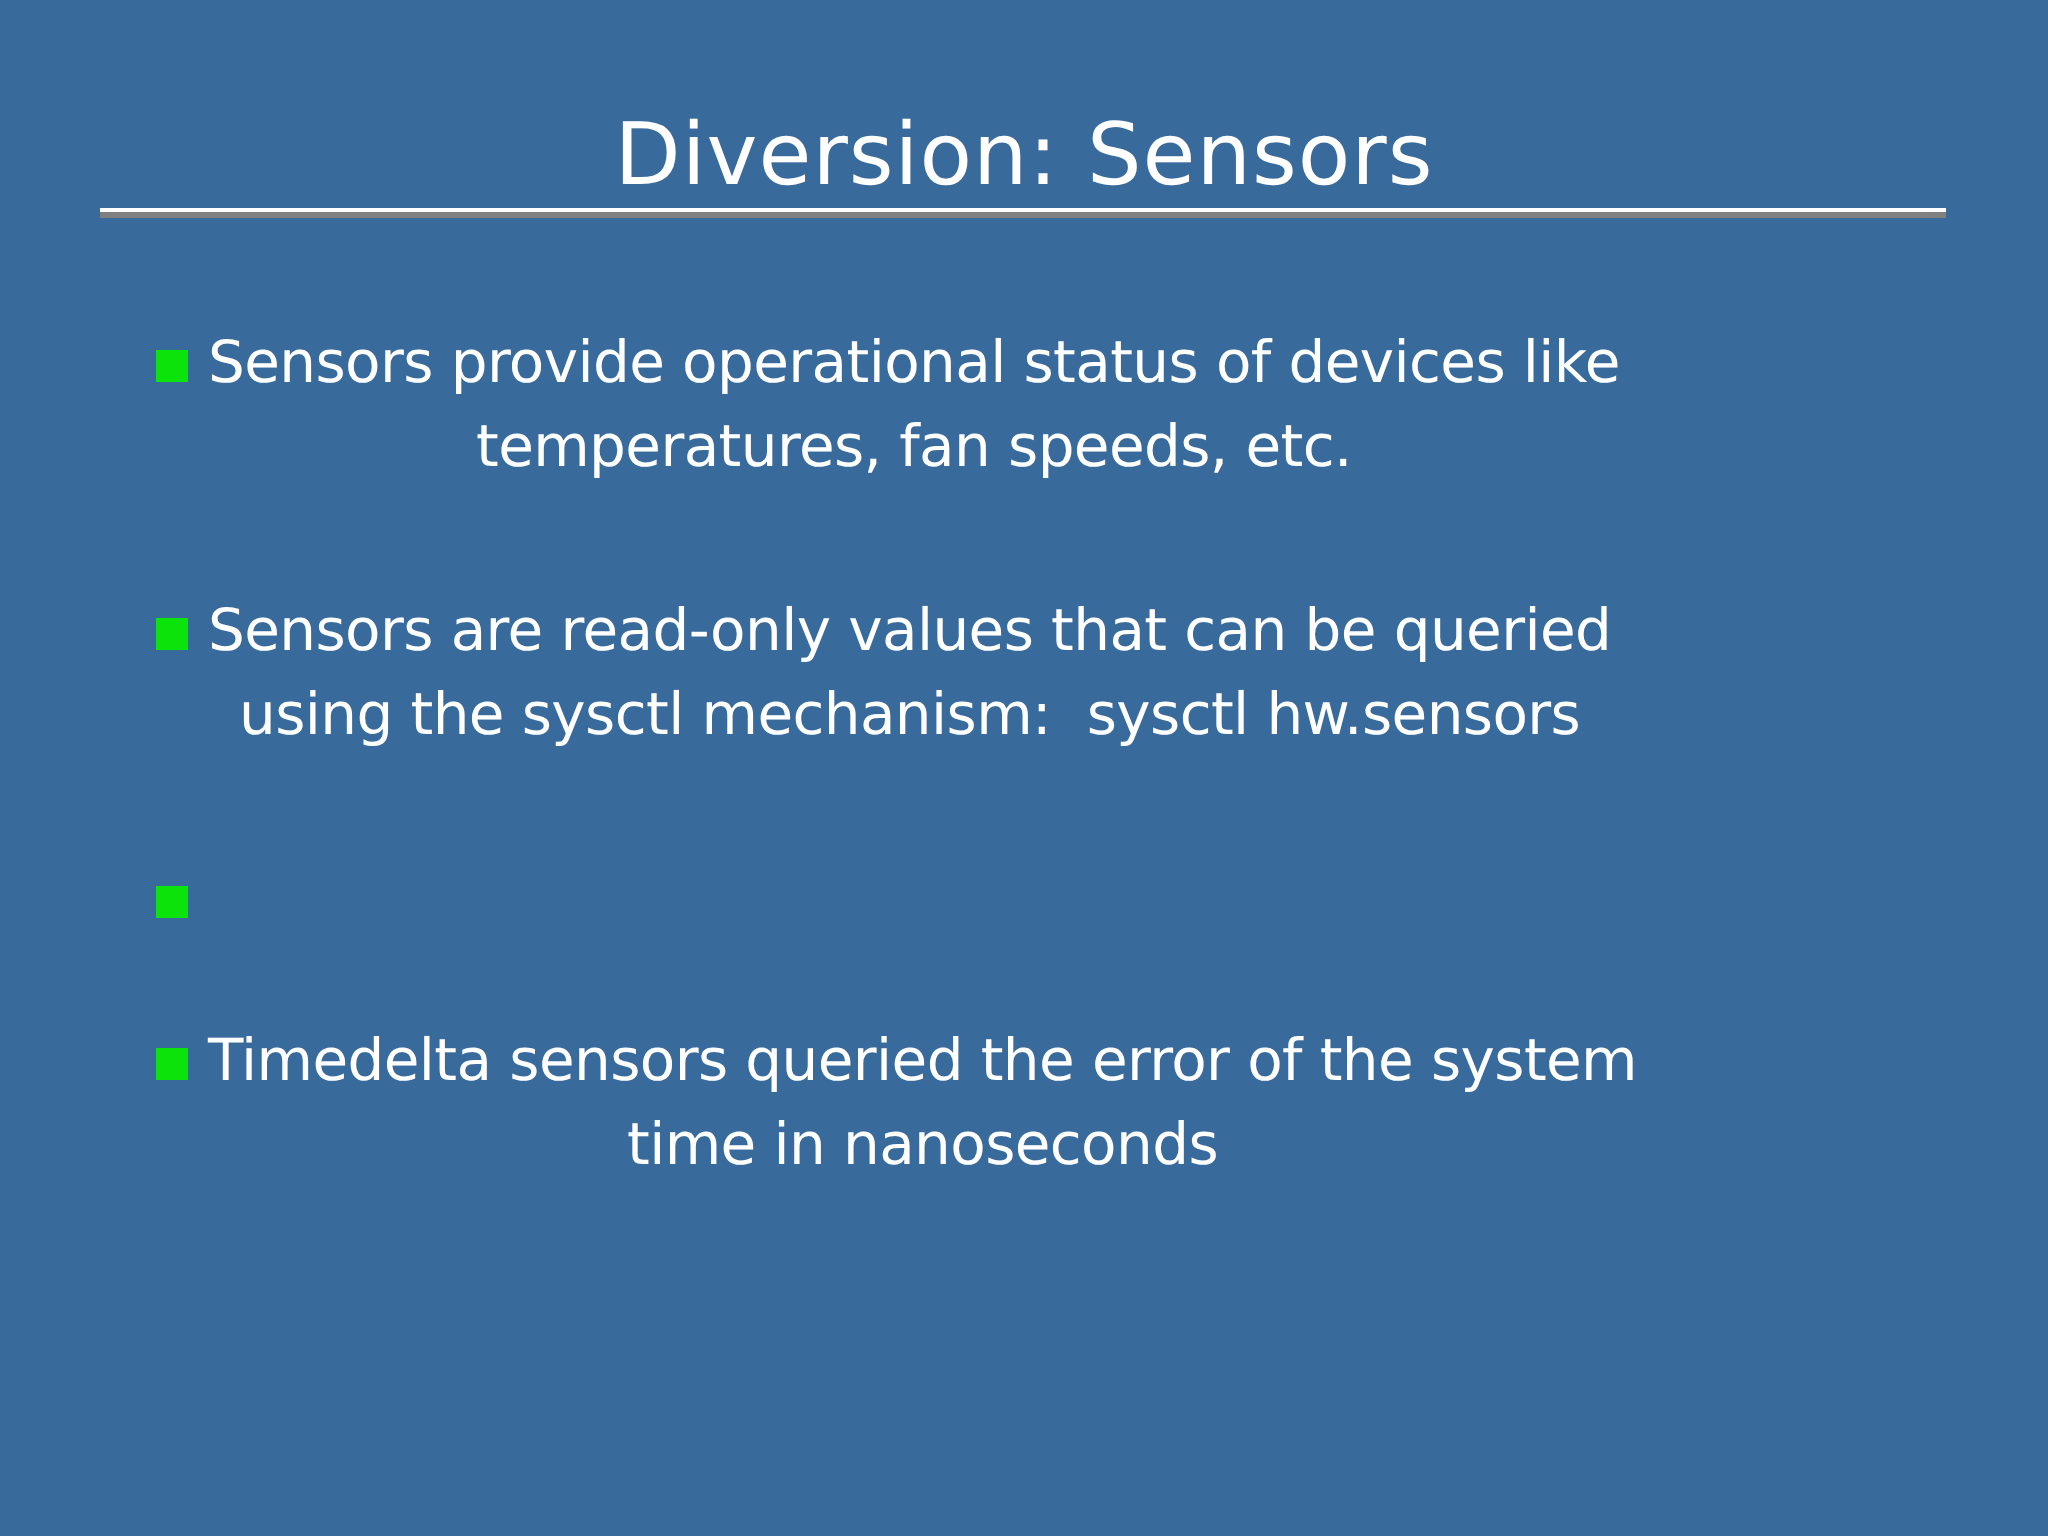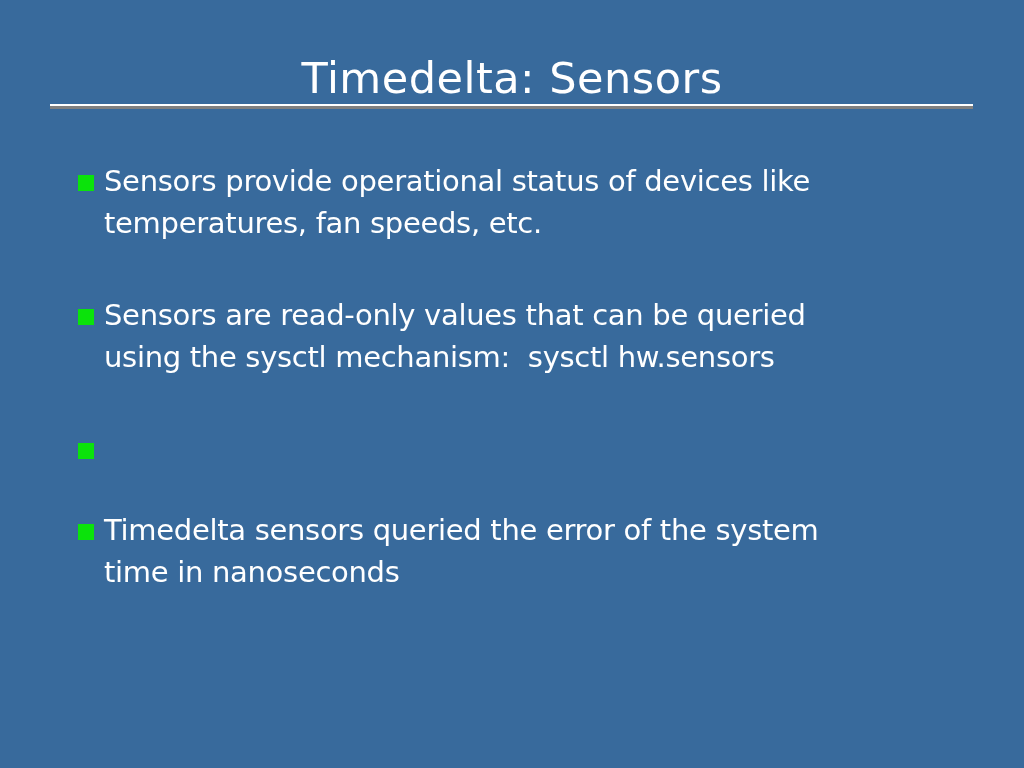--- a/index.html
+++ b/index.html
@@ -62,28 +62,29 @@
     margin-top: 15px;
     margin-right: 10px;
     background: var(--bullet, #0BE30B);
   }
   .bullet-text {
     font-size: 29px;
     line-height: 42px;
     color: var(--text, #FFFFFF);
     white-space: pre-wrap;
     letter-spacing: -0.3px;
+    text-align: center;
   }
 </style>
 </head>
 <body>
 
 <div class="slide">
 
-  <div class="slide-title">Timedelta: Sensors</div>
+  <div class="slide-title">Diversion: Sensors</div>
 
   <div class="title-underline">
     <div class="rule-top"></div>
     <div class="rule-bottom"></div>
   </div>
 
   <div class="bullet-list">
 
     <div class="bullet-item">
       <span class="bullet-square"></span>

